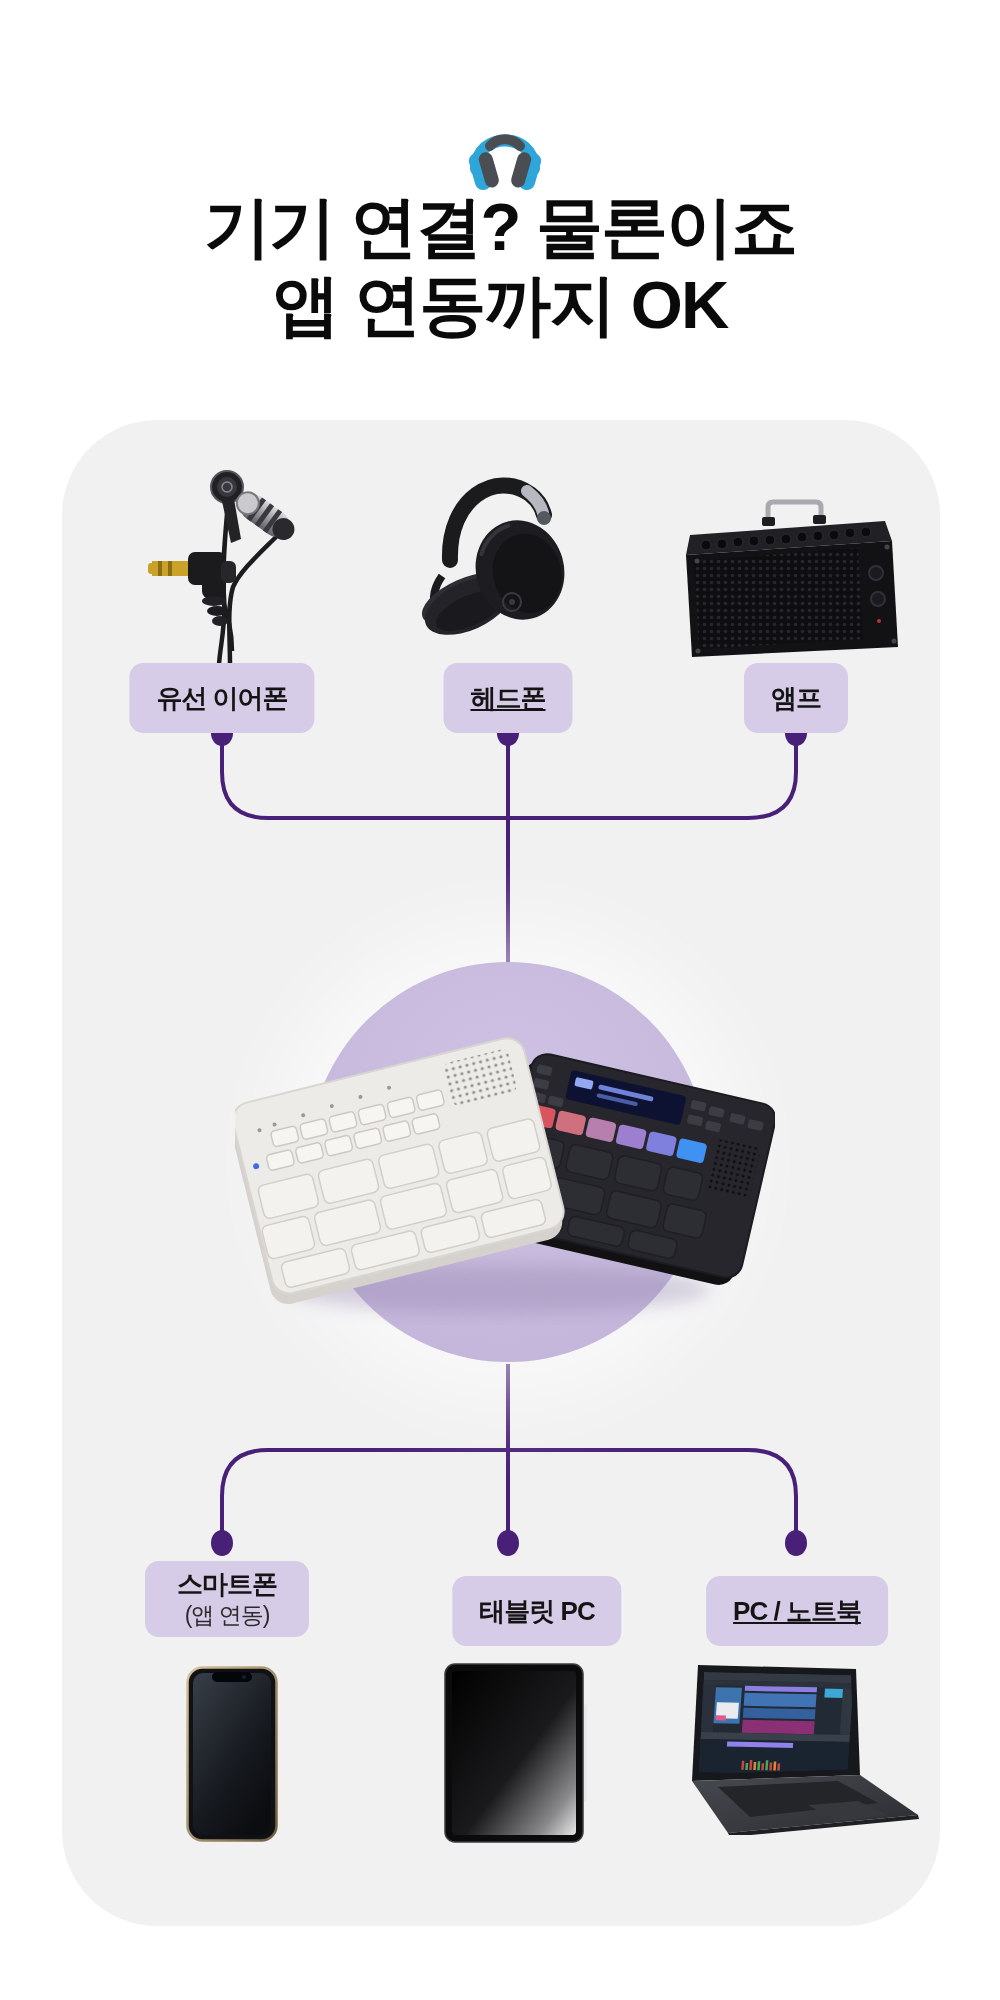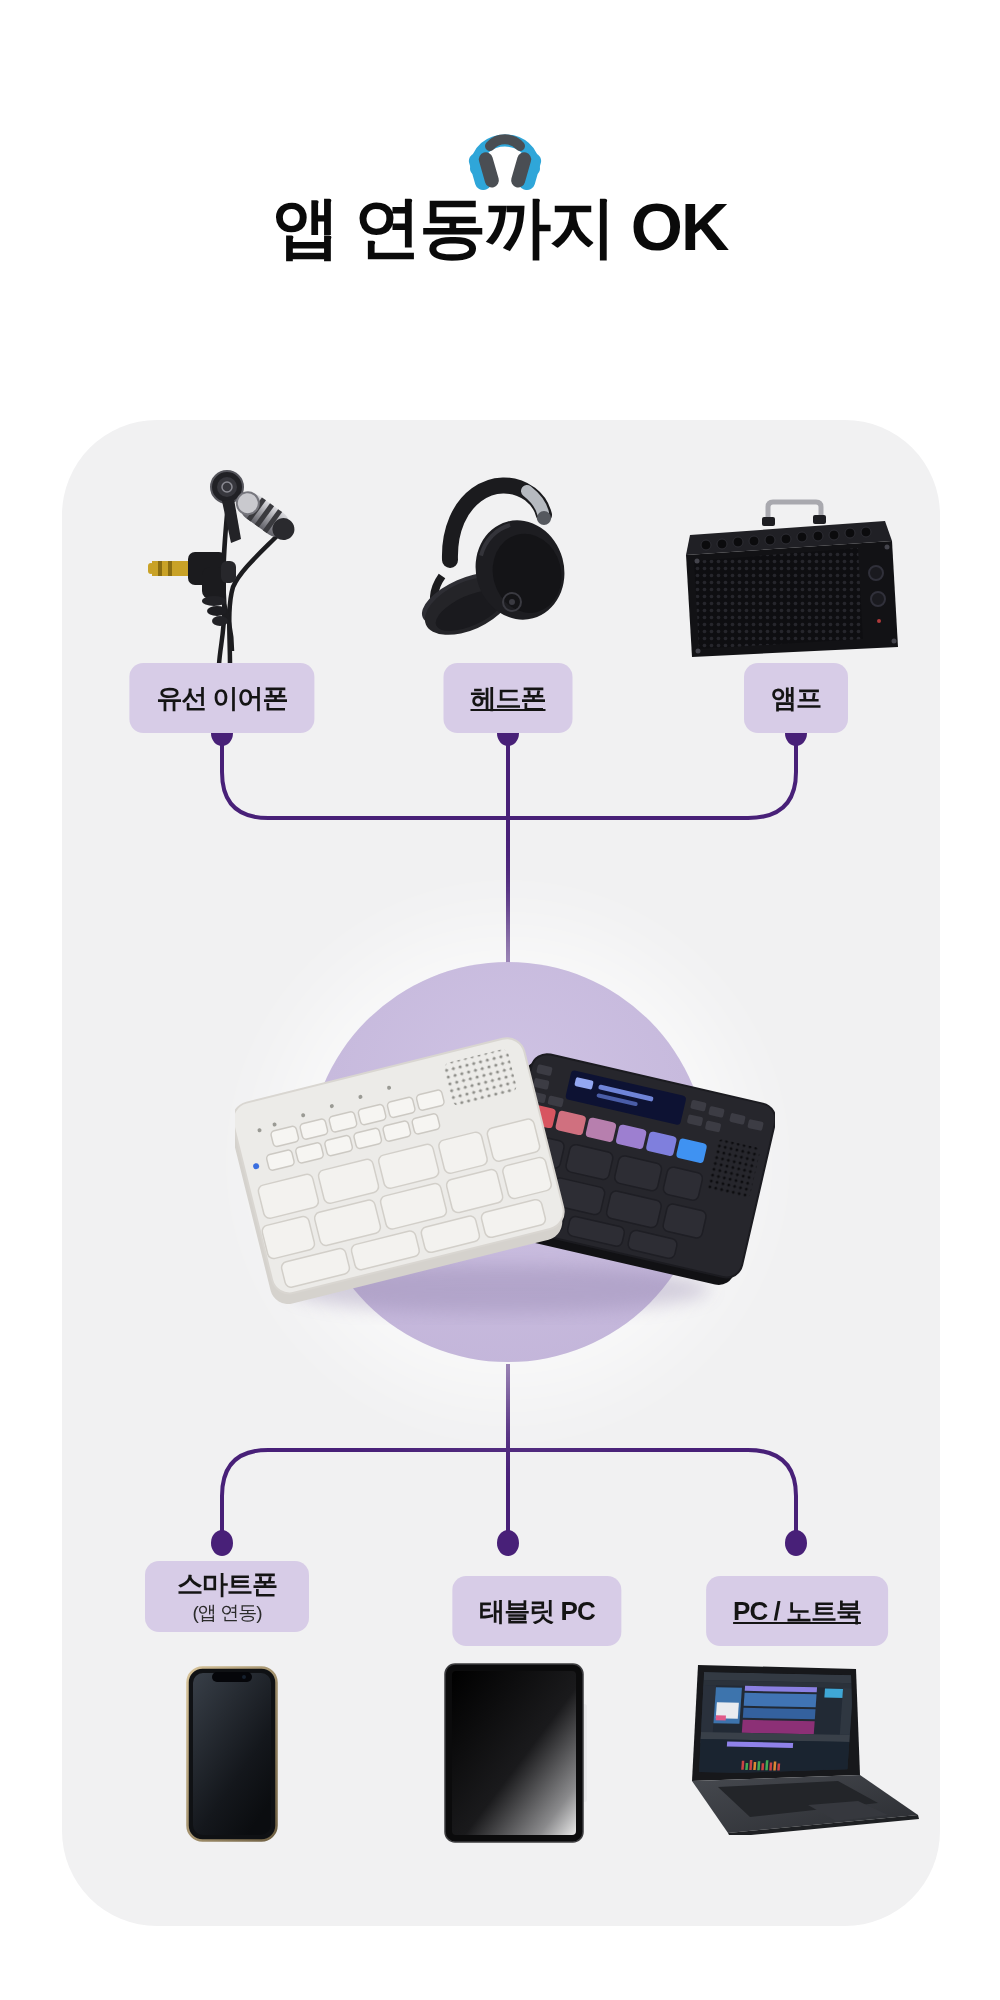--- a/index.html
+++ b/index.html
@@ -27,21 +27,21 @@
   #art-amp{left:680px;top:495px;width:225px;height:165px;}
   #art-hub{left:235px;top:1005px;width:540px;height:320px;z-index:3;}
   #art-phone{left:186px;top:1666px;width:92px;height:176px;}
   #art-tablet{left:442px;top:1662px;width:146px;height:182px;}
   #art-laptop{left:688px;top:1663px;width:232px;height:172px;}
 
   .pill{position:absolute;transform:translateX(-50%);background:#d7cce7;color:#141414;
         border-radius:14px;font-weight:700;font-size:26px;height:46px;line-height:46px;
         padding:12px 27px;white-space:nowrap;text-align:center;z-index:4;letter-spacing:-1px;}
   .pill.two-line{height:auto;line-height:1.22;padding:8px 32px;text-align:center;}
-  .pill .sub{display:block;font-weight:400;font-size:19px;color:#2b2b2b;}
+  .pill .sub{display:block;font-weight:400;font-size:23px;color:#2b2b2b;}
   #pill-earphones{left:222px;top:663px;}
   #pill-headphones{left:508px;top:663px;text-decoration:underline;}
   #pill-amp{left:796px;top:663px;}
   #pill-phone{left:227px;top:1561px;}
   #pill-tablet{left:537px;top:1576px;}
   #pill-laptop{left:797px;top:1576px;text-decoration:underline;}
 </style>
 </head>
 <body>
 
@@ -54,20 +54,21 @@
       <rect x="7" y="36" width="17" height="38" rx="8" fill="#2fa6d9"></rect>
       <rect x="17" y="38" width="14" height="36" rx="7" fill="#4a4e53"></rect>
     </g>
     <g transform="rotate(16 60 56)">
       <rect x="56" y="36" width="17" height="38" rx="8" fill="#2fa6d9"></rect>
       <rect x="49" y="38" width="14" height="36" rx="7" fill="#4a4e53"></rect>
     </g>
   </svg>
 
   <h1 class="title">
+    <span class="t-line">기기 연결? 물론이죠</span>
     <span class="t-line">앱 연동까지 OK</span>
   </h1>
 
   <div class="panel"></div>
 
   <svg class="connectors" viewBox="0 0 1000 2000">
     <g fill="none" stroke="#482078" stroke-width="4">
       <path d="M222,740 L222,772 Q222,818 268,818 L748,818 Q796,818 796,772 L796,740"></path>
       <path d="M508,740 L508,972"></path>
       <path d="M508,1364 L508,1538"></path>

